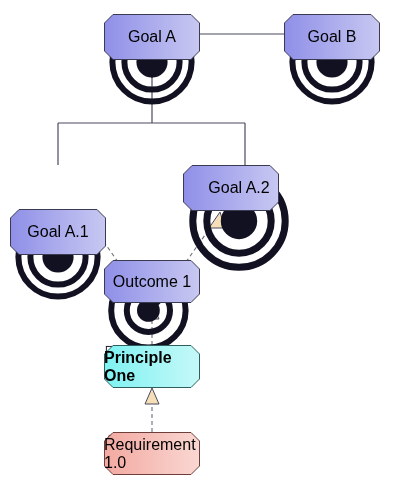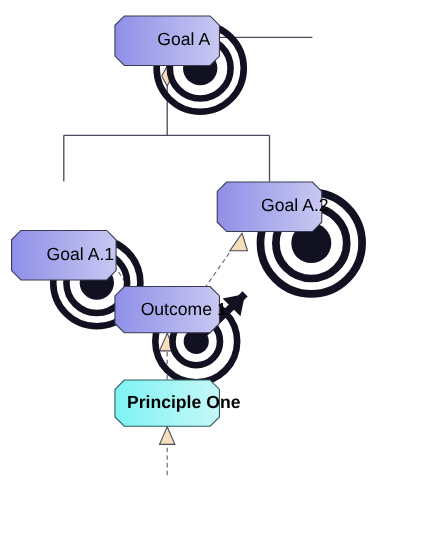--- a/index.html
+++ b/index.html
@@ -23,21 +23,20 @@
     position: absolute;
     left: 0;
     top: 0;
     width: 406px;
     height: 490px;
     pointer-events: none;
   }
   
   .octwrap {
     position: absolute;
-    padding-left: 30px;
   }
   .octwrap svg.shape {
     position: absolute;
     left: 0;
     top: 0;
     overflow: visible;
   }
   .octwrap .content {
     position: absolute;
     left: 0;
@@ -107,20 +106,39 @@
     <div class="content">
       <span class="label">Goal A</span>
     </div>
     <svg class="nodeicon" viewBox="0 0 16 16">
       <circle cx="8" cy="8" r="6.6" fill="none" stroke="#111122" stroke-width="1"></circle>
       <circle cx="8" cy="8" r="4.6" fill="none" stroke="#111122" stroke-width="1"></circle>
       <circle cx="8" cy="8" r="2.6" fill="#111122"></circle>
     </svg>
   </div>
 
+  <div class="octwrap" style="left:284px; top:14px; width:96px; height:46px;">
+    <svg class="shape" width="96" height="46" viewBox="0 0 96 46">
+      <defs>
+        <linearGradient id="gradGoalB" x1="0" y1="0" x2="1" y2="0">
+          <stop offset="0" stop-color="#8f8fe8"></stop>
+          <stop offset="1" stop-color="#c8c8f2"></stop>
+        </linearGradient>
+      </defs>
+      <polygon points="9,0.5 87,0.5 95.5,9 95.5,37 87,45.5 9,45.5 0.5,37 0.5,9" fill="url(#gradGoalB)" stroke="#3a3a52" stroke-width="1"></polygon>
+    </svg>
+    <div class="content">
+      <span class="label">Goal B</span>
+    </div>
+    <svg class="nodeicon" viewBox="0 0 16 16">
+      <circle cx="8" cy="8" r="6.6" fill="none" stroke="#111122" stroke-width="1"></circle>
+      <circle cx="8" cy="8" r="4.6" fill="none" stroke="#111122" stroke-width="1"></circle>
+      <circle cx="8" cy="8" r="2.6" fill="#111122"></circle>
+    </svg>
+  </div>
 
   <div class="octwrap" style="left:10px; top:165px; width:96px; height:46px;margin-top:44px;">
     <svg class="shape" width="96" height="46" viewBox="0 0 96 46">
       <defs>
         <linearGradient id="gradGoalA1" x1="0" y1="0" x2="1" y2="0">
           <stop offset="0" stop-color="#8f8fe8"></stop>
           <stop offset="1" stop-color="#c8c8f2"></stop>
         </linearGradient>
       </defs>
       <polygon points="9,0.5 87,0.5 95.5,9 95.5,37 87,45.5 9,45.5 0.5,37 0.5,9" fill="url(#gradGoalA1)" stroke="#3a3a52" stroke-width="1"></polygon>
@@ -128,21 +146,21 @@
     <div class="content">
       <span class="label">Goal A.1</span>
     </div>
     <svg class="nodeicon" viewBox="0 0 16 16">
       <circle cx="8" cy="8" r="6.6" fill="none" stroke="#111122" stroke-width="1"></circle>
       <circle cx="8" cy="8" r="4.6" fill="none" stroke="#111122" stroke-width="1"></circle>
       <circle cx="8" cy="8" r="2.6" fill="#111122"></circle>
     </svg>
   </div>
 
-  <div class="octwrap" style="left:197px; top:165px; width:112px; height:46px;border-radius:16px;">
+  <div class="octwrap" style="left:183px; top:165px; width:112px; height:46px;border-radius:16px;">
     <svg class="shape" width="96" height="46" viewBox="0 0 96 46">
       <defs>
         <linearGradient id="gradGoalA2" x1="0" y1="0" x2="1" y2="0">
           <stop offset="0" stop-color="#8f8fe8"></stop>
           <stop offset="1" stop-color="#c8c8f2"></stop>
         </linearGradient>
       </defs>
       <polygon points="9,0.5 87,0.5 95.5,9 95.5,37 87,45.5 9,45.5 0.5,37 0.5,9" fill="url(#gradGoalA2)" stroke="#3a3a52" stroke-width="1"></polygon>
     </svg>
     <div class="content">
@@ -190,14 +208,31 @@
     <div class="content">
       <span class="label">Principle One</span>
     </div>
     <svg class="nodeicon" viewBox="0 0 16 16" style="top:3px; right:8px; width:15px; height:15px;">
       <rect x="2.5" y="1.5" width="11" height="12" fill="none" stroke="#111122" stroke-width="1"></rect>
       <line x1="8" y1="4" x2="8" y2="8.6" stroke="#111122" stroke-width="1.2"></line>
       <circle cx="8" cy="10.8" r="0.85" fill="#111122"></circle>
     </svg>
   </div>
 
+  <div class="octwrap" style="left:104px; top:432px; width:96px; height:43px;">
+    <svg class="shape" width="96" height="43" viewBox="0 0 96 43">
+      <defs>
+        <linearGradient id="gradRequirement" x1="0" y1="0" x2="1" y2="0">
+          <stop offset="0" stop-color="#f2a9a1"></stop>
+          <stop offset="1" stop-color="#fad7d2"></stop>
+        </linearGradient>
+      </defs>
+      <polygon points="9,0.5 87,0.5 95.5,9 95.5,34 87,42.5 9,42.5 0.5,34 0.5,9" fill="url(#gradRequirement)" stroke="#6e3f3a" stroke-width="1"></polygon>
+    </svg>
+    <div class="content">
+      <span class="label">Requirement 1.0</span>
+    </div>
+    <svg class="nodeicon" viewBox="0 0 16 16" style="top:5px; right:6px; width:16px; height:12px;">
+      <polygon points="4.2,1.8 15,1.8 11.2,9.6 0.6,9.6" fill="none" stroke="#111122" stroke-width="1"></polygon>
+    </svg>
+  </div>
 
 </div>
 
 </body></html>

